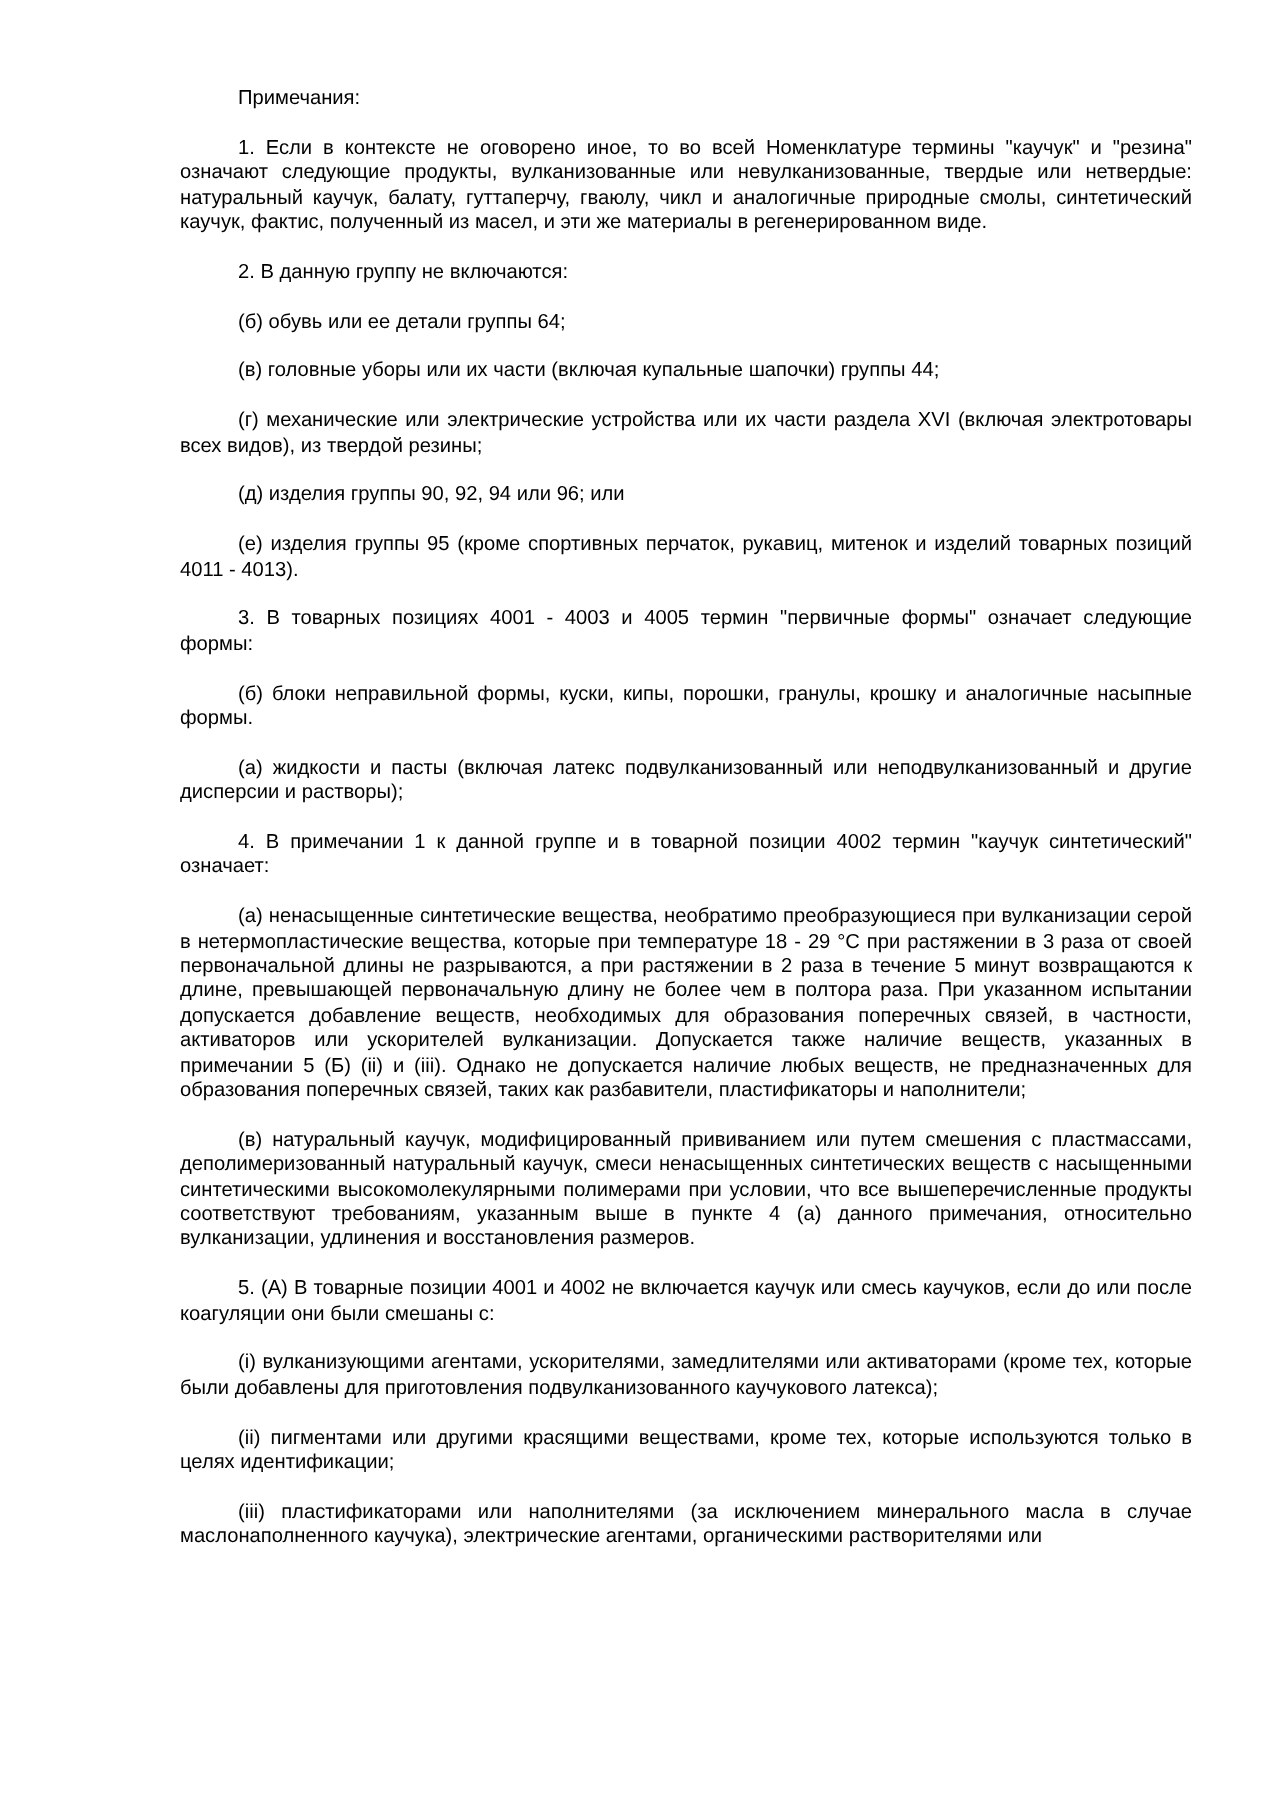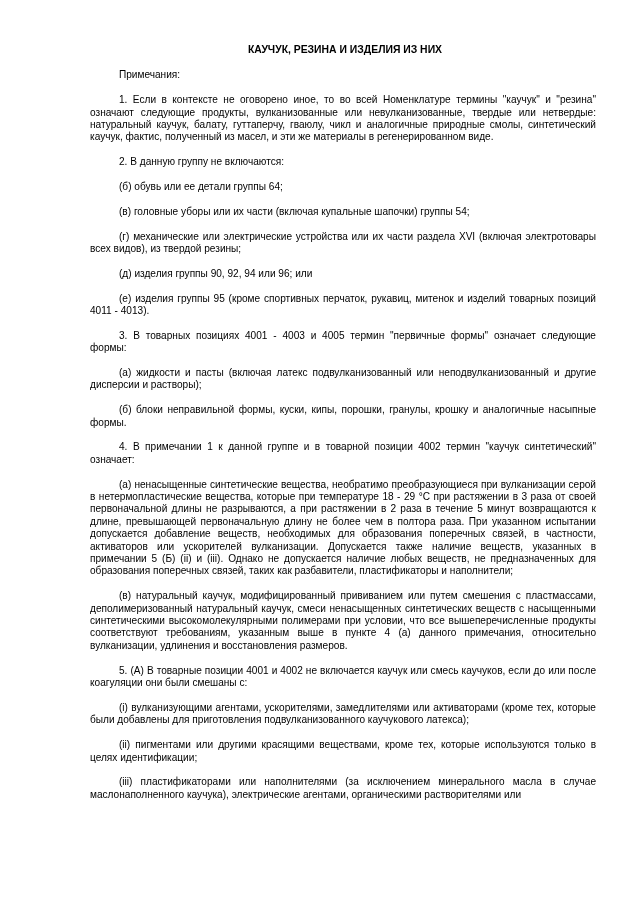--- a/index.html
+++ b/index.html
@@ -33,32 +33,31 @@
     .para {
       margin: 0 0 12.4px 0;
       text-indent: 29px;
       text-align: justify;
     }
   </style>
 </head>
 <body>
 
 <div class="page">
-  <div class="title">КАУЧУК, РЕЗИНА И ИЗДЕЛИЯ ИЗ НИХ</div>
   <p class="para">Примечания:</p>
   <p class="para">1. Если в контексте не оговорено иное, то во всей Номенклатуре термины "каучук" и "резина" означают следующие продукты, вулканизованные или невулканизованные, твердые или нетвердые: натуральный каучук, балату, гуттаперчу, гваюлу, чикл и аналогичные природные смолы, синтетический каучук, фактис, полученный из масел, и эти же материалы в регенерированном виде.</p>
   <p class="para">2. В данную группу не включаются:</p>
   <p class="para">(б) обувь или ее детали группы 64;</p>
-  <p class="para">(в) головные уборы или их части (включая купальные шапочки) группы 54;</p>
+  <p class="para">(в) головные уборы или их части (включая купальные шапочки) группы 44;</p>
   <p class="para">(г) механические или электрические устройства или их части раздела XVI (включая электротовары всех видов), из твердой резины;</p>
   <p class="para">(д) изделия группы 90, 92, 94 или 96; или</p>
   <p class="para">(е) изделия группы 95 (кроме спортивных перчаток, рукавиц, митенок и изделий товарных позиций 4011 - 4013).</p>
   <p class="para">3. В товарных позициях 4001 - 4003 и 4005 термин "первичные формы" означает следующие формы:</p>
+  <p class="para">(б) блоки неправильной формы, куски, кипы, порошки, гранулы, крошку и аналогичные насыпные формы.</p>
   <p class="para">(а) жидкости и пасты (включая латекс подвулканизованный или неподвулканизованный и другие дисперсии и растворы);</p>
-  <p class="para">(б) блоки неправильной формы, куски, кипы, порошки, гранулы, крошку и аналогичные насыпные формы.</p>
   <p class="para">4. В примечании 1 к данной группе и в товарной позиции 4002 термин "каучук синтетический" означает:</p>
   <p class="para">(а) ненасыщенные синтетические вещества, необратимо преобразующиеся при вулканизации серой в нетермопластические вещества, которые при температуре 18 - 29 °С при растяжении в 3 раза от своей первоначальной длины не разрываются, а при растяжении в 2 раза в течение 5 минут возвращаются к длине, превышающей первоначальную длину не более чем в полтора раза. При указанном испытании допускается добавление веществ, необходимых для образования поперечных связей, в частности, активаторов или ускорителей вулканизации. Допускается также наличие веществ, указанных в примечании 5 (Б) (ii) и (iii). Однако не допускается наличие любых веществ, не предназначенных для образования поперечных связей, таких как разбавители, пластификаторы и наполнители;</p>
   <p class="para">(в) натуральный каучук, модифицированный прививанием или путем смешения с пластмассами, деполимеризованный натуральный каучук, смеси ненасыщенных синтетических веществ с насыщенными синтетическими высокомолекулярными полимерами при условии, что все вышеперечисленные продукты соответствуют требованиям, указанным выше в пункте 4 (а) данного примечания, относительно вулканизации, удлинения и восстановления размеров.</p>
   <p class="para">5. (А) В товарные позиции 4001 и 4002 не включается каучук или смесь каучуков, если до или после коагуляции они были смешаны с:</p>
   <p class="para">(i) вулканизующими агентами, ускорителями, замедлителями или активаторами (кроме тех, которые были добавлены для приготовления подвулканизованного каучукового латекса);</p>
   <p class="para">(ii) пигментами или другими красящими веществами, кроме тех, которые используются только в целях идентификации;</p>
   <p class="para">(iii) пластификаторами или наполнителями (за исключением минерального масла в случае маслонаполненного каучука), электрические агентами, органическими растворителями или</p>
 </div>
 
 </body></html>

